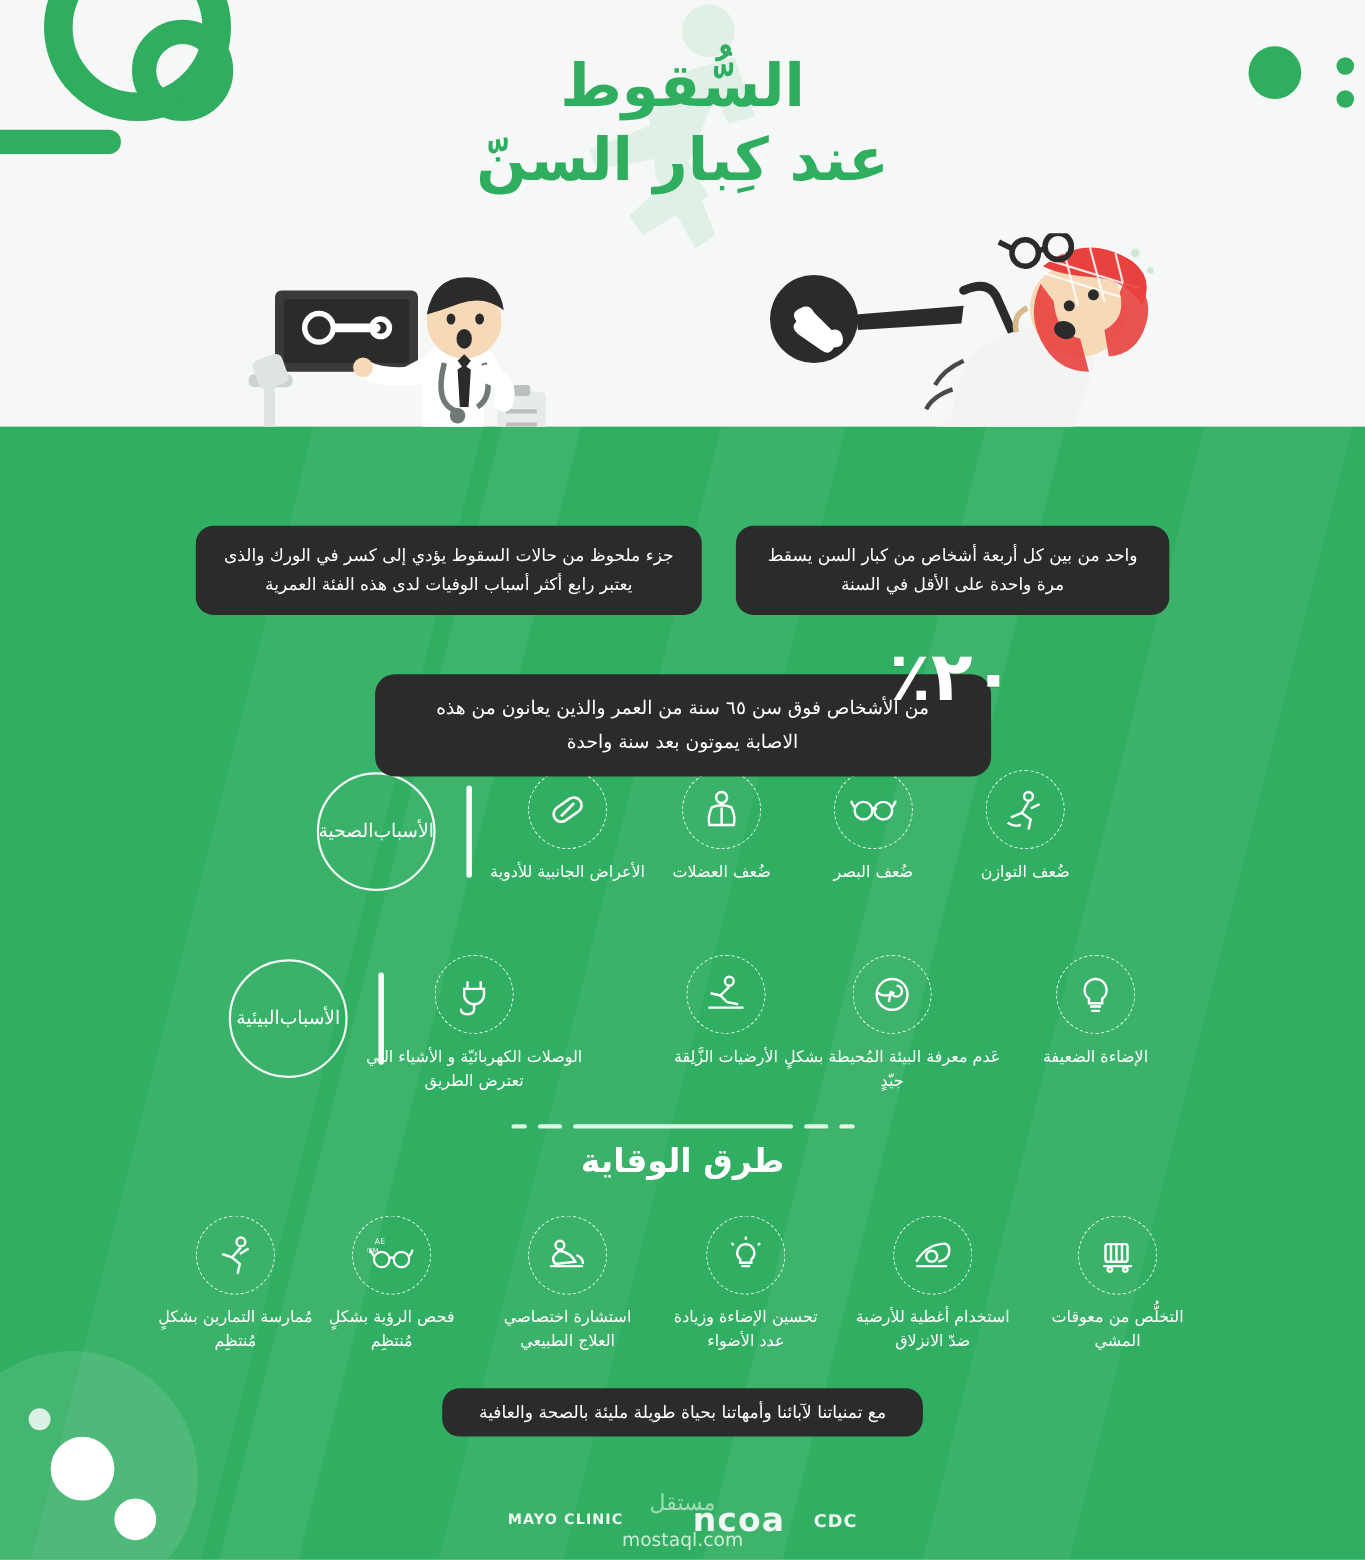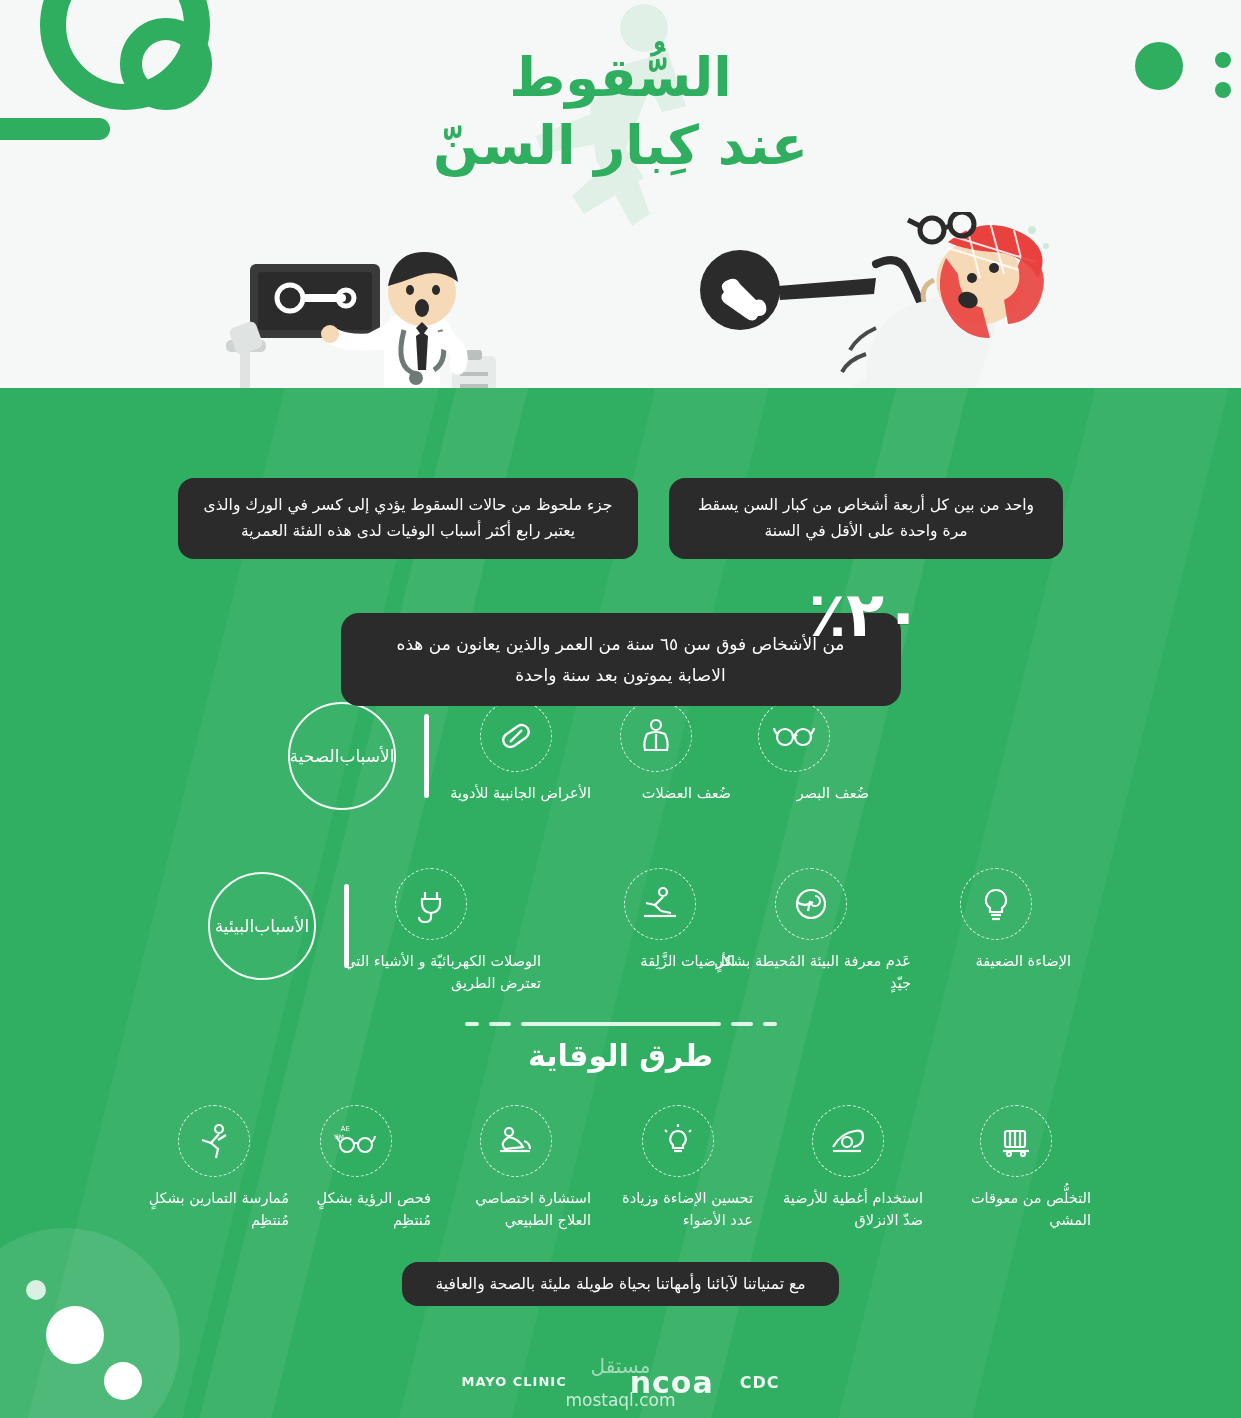--- a/index.html
+++ b/index.html
@@ -241,21 +241,20 @@
     width: 72px; height: 72px;
     margin: 0 auto 10px;
     border-radius: 50%;
     border: 1.6px dashed rgba(255,255,255,.85);
     display: flex; align-items: center; justify-content: center;
   }
   .icon-circ svg { display: block; }
   .icon-label {
     font-size: 14.5px;
     line-height: 1.55;
-    text-align: right;
   }
 
   .section-title {
     position: absolute;
     left: 50%;
     transform: translateX(-50%);
     color: #ffffff;
     font-size: 30px;
     font-weight: bold;
     z-index: 5;
@@ -488,20 +487,34 @@
             <circle cx="31" cy="21" r="8"></circle>
         <path d="M21 20 q2 -3 4 0"></path>
             <path d="M5 18 q-3 -4 -3 -6"></path>
             <path d="M39 18 q3 -4 3 -6"></path>
           </g>
         </svg>
     </div>
     <div class="icon-label">ضُعف البصر</div>
   </div>
 
+  <div class="icon-item" style="top:700px; right:234px;">
+    <div class="icon-circ">
+      <svg width="42" height="40" viewBox="0 0 42 40">
+          <g fill="none" stroke="#fff" stroke-width="2.2">
+        <circle cx="24" cy="8" r="4"></circle>
+        <path d="M24 13 l-6 10 l8 6 l-2 9"></path>
+        <path d="M18 23 l-10 4"></path>
+            <path d="M26 19 l8 -4"></path>
+        <path d="M5 32 q6 4 12 2"></path>
+          </g>
+        </svg>
+    </div>
+    <div class="icon-label">ضُعف التوازن</div>
+  </div>
 
   <div class="sec-label" style="top:872px; right:925px;">
     <span>الأسباب</span>
     <span>البيئية</span>
   </div>
   <div class="sec-bar" style="top:884px; right:892px;"></div>
 
   <div class="icon-item" style="top:868px; right:700px; width:220px;">
     <div class="icon-circ">
       <svg width="40" height="40" viewBox="0 0 40 40">

